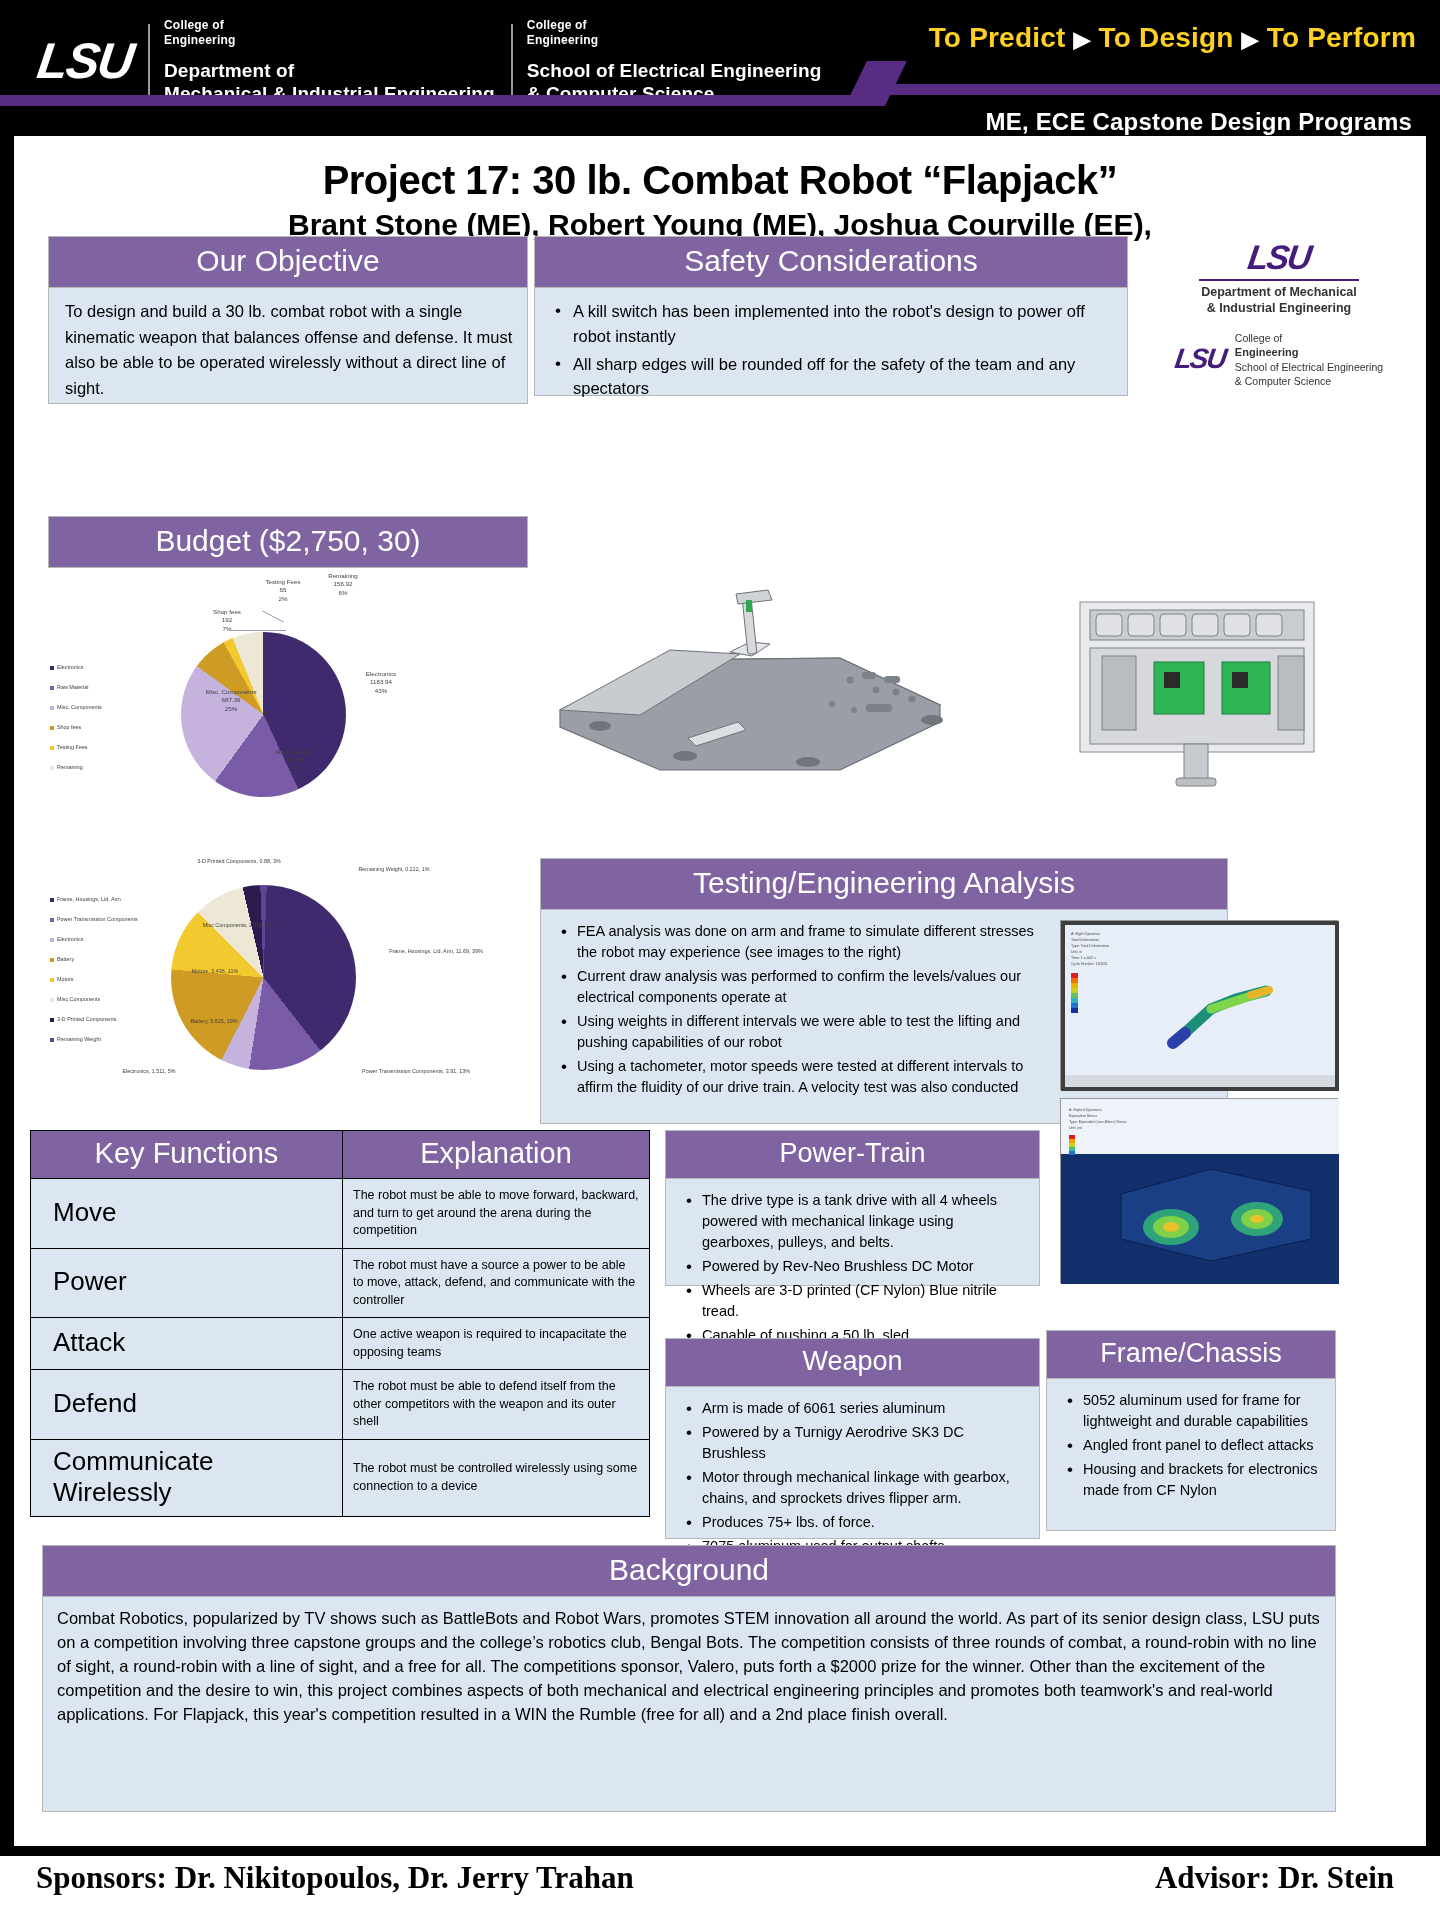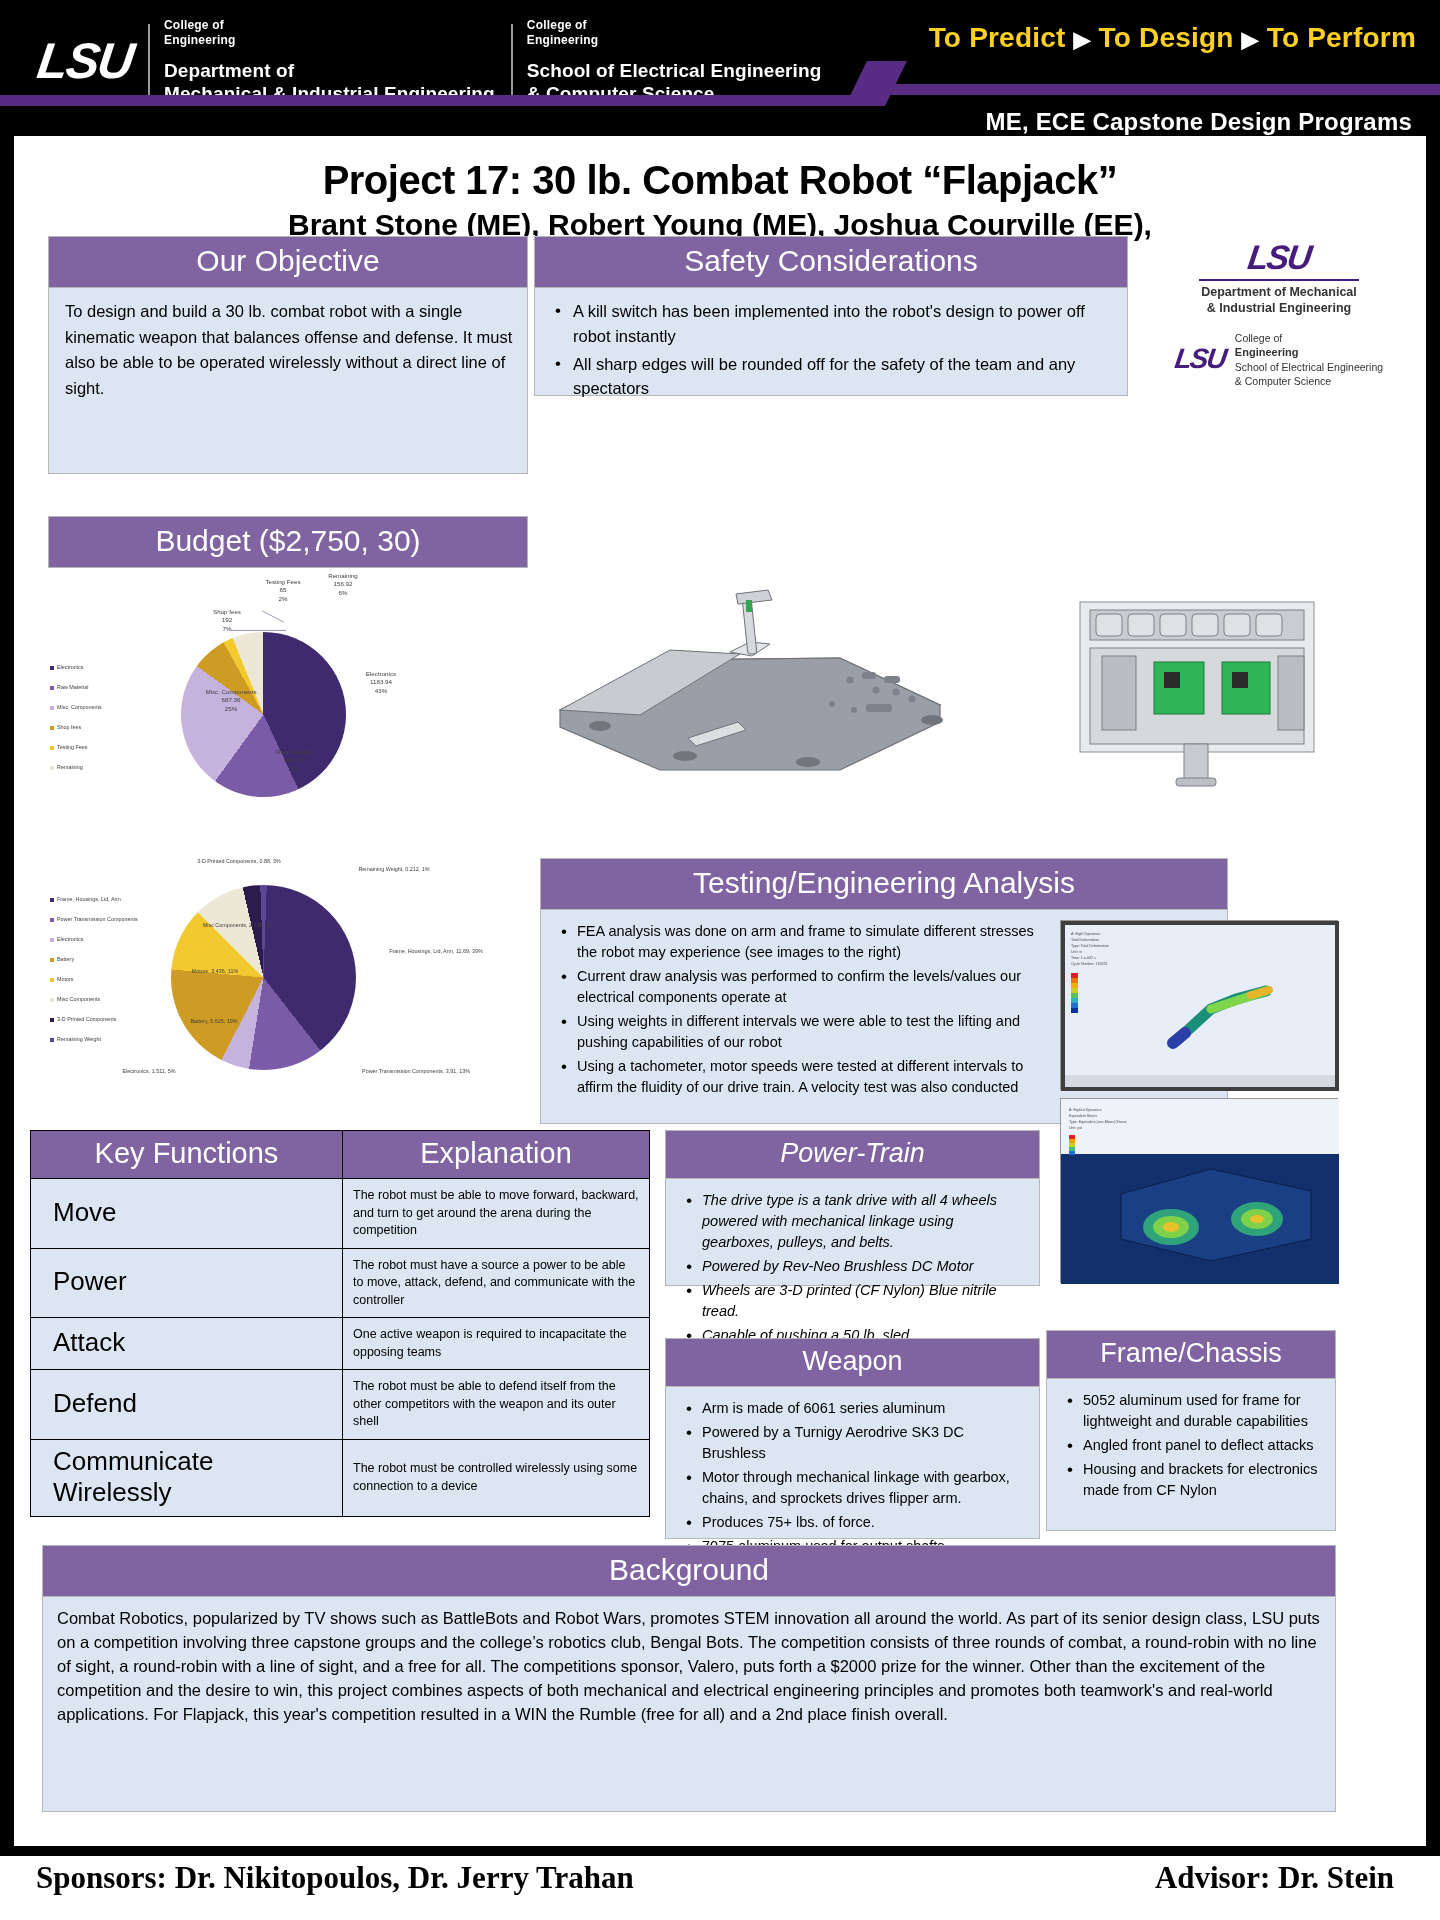--- a/index.html
+++ b/index.html
@@ -101,21 +101,21 @@
   .fea2 { width:278px; height:185px; background:linear-gradient(180deg,#e9eef7,#c9d6ea); position:relative; border:1px solid #999;}
 
   
   .kf { position:absolute; left:30px; top:1130px; width:620px; }
   .kf table { border-collapse:collapse; width:620px; }
   .kf th { background:#8064A2; color:#fff; font-weight:300; font-size:29px; border:1px solid #000; padding:6px 0 8px; }
   .kf td { background:#DCE6F2; border:1px solid #000; vertical-align:middle; }
   .kf td.fn { font-size:26px; padding:6px 10px 8px 22px; width:312px;}
   .kf td.ex { font-size:12.5px; line-height:1.4; padding:8px 10px 8px 10px; }
 
-  .pt { position:absolute; left:665px; top:1130px; width:375px;font-style:italic; }
+  .pt { position:absolute; left:665px; top:1130px; width:375px; }
   .wp { position:absolute; left:665px; top:1330px; width:375px;margin-top:8px; }
   .fc { position:absolute; left:1046px; top:1330px; width:290px; }
 
   .bg-sec { position:absolute; left:42px; top:1545px; width:1294px; }
   .bg-text { font-size:16.5px; line-height:1.45; padding:10px 14px 12px 14px; color:#000;}
 
   .footer { position:absolute; left:0; top:1856px; width:1440px; height:64px; background:#fff;font-family:Liberation Serif, serif; }
   .footer-inner { display:flex; align-items:center; justify-content:space-between; padding:4px 46px 0 36px; }
   .footer span { font-size:31px; font-weight:bold; color:#000; }
 </style>
@@ -160,21 +160,21 @@
   <div class="sheet">
 
     <div class="title">Project 17: 30 lb. Combat Robot “Flapjack”</div>
     <div class="authors">Brant Stone (ME), Robert Young (ME), Joshua Courville (EE),</div>
     <div class="authors">Bradley Hardman (EE)</div>
   </div>
 
   <div class="row-top">
     <div class="col-obj">
       <div class="hdrbar">Our Objective</div>
-      <div class="panel" style="height:186px">
+      <div class="panel" style="height:116px">
         <div class="ptext">To design and build a 30 lb. combat robot with a single kinematic weapon that balances offense and defense. It must also be able to be operated wirelessly without a direct line of sight.</div>
       </div>
     </div>
     <div class="col-safe">
       <div class="hdrbar">Safety Considerations</div>
       <div class="panel" style="height:108px">
         <ul class="bul">
           <li>A kill switch has been implemented into the robot's design to power off robot instantly</li>
           <li>All sharp edges will be rounded off for the safety of the team and any spectators</li>
         </ul>

